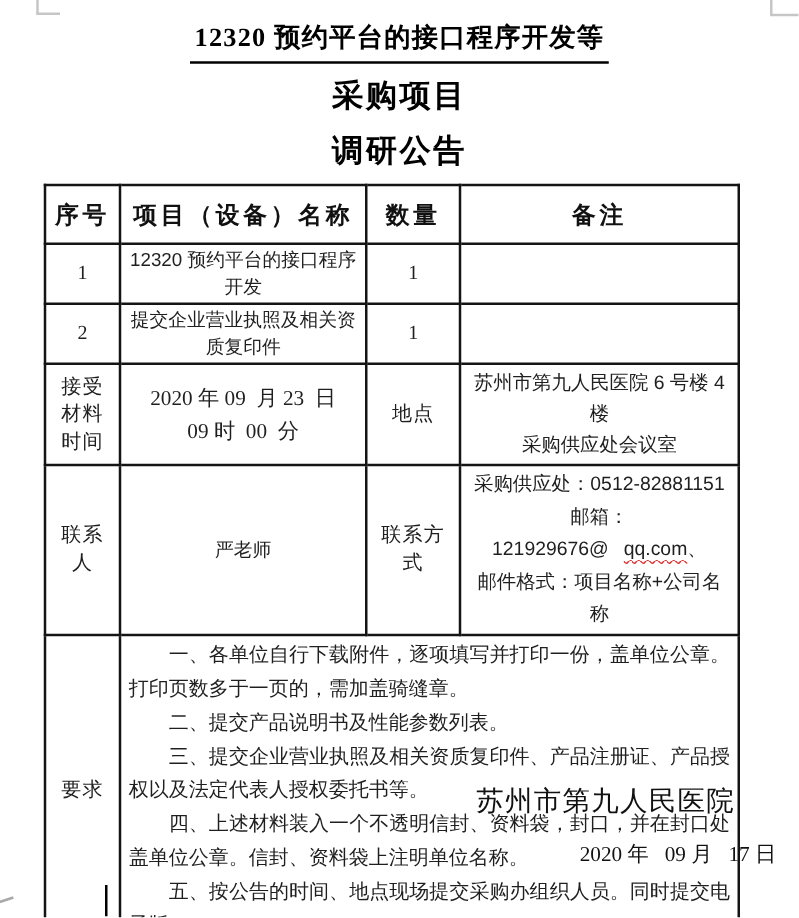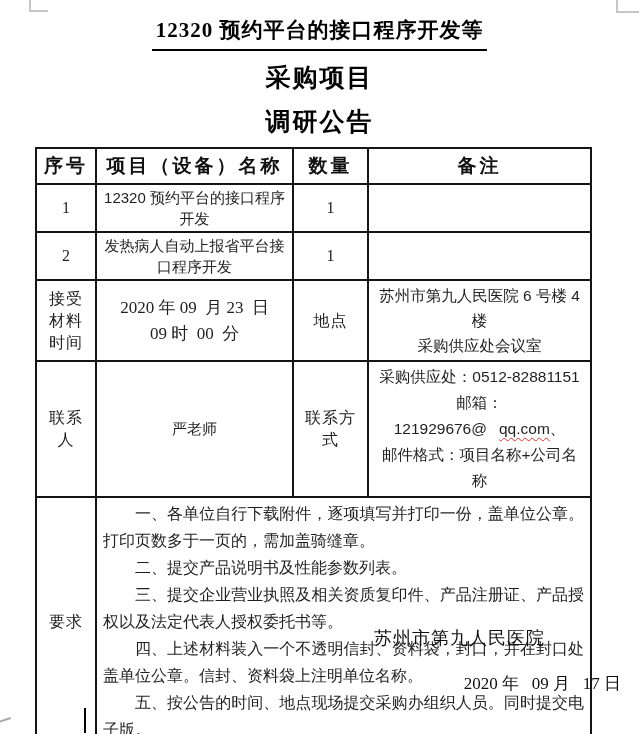--- a/index.html
+++ b/index.html
@@ -22,21 +22,21 @@
   .title-block{position:absolute;top:12px;left:0;width:639px;text-align:center;
     font-family:"Liberation Serif","DejaVu Serif",serif;color:#000;}
   .title-line1{font-size:21px;font-weight:bold;line-height:36px;display:inline-block;
     border-bottom:2px solid #000;padding:0 4px 1px 4px;letter-spacing:1px;}
   .title-line2,.title-line3{font-size:25px;font-weight:bold;line-height:34px;margin-top:10px;letter-spacing:2px;}
   
   table.main{position:absolute;left:35px;top:147px;width:555px;
     border-collapse:collapse;table-layout:fixed;}
   table.main td,table.main th{border:2px solid #141414;padding:2px 6px;
     text-align:center;vertical-align:middle;overflow:hidden;}
-  tr.hdr{height:36px;}
+  tr.hdr{height:47px;}
   tr.r1,tr.r2{height:41px;}
   tr.r3{height:69px;}
   tr.r4{height:83px;}
   tr.r5{height:194px;}
   th.hcell{font-family:"Liberation Serif","DejaVu Serif",serif;
     font-size:19px;font-weight:bold;letter-spacing:3px;color:#111;}
   td.num{font-family:"Liberation Serif","DejaVu Serif",serif;font-size:16px;}
   td.pname{font-size:15px;line-height:21px;}
   td.lbl{font-size:16px;letter-spacing:1px;line-height:22px;}
   td.timeval{font-family:"Liberation Serif","DejaVu Serif",serif;
@@ -44,22 +44,22 @@
   td.placeval{font-size:15.5px;line-height:25px;white-space:pre-line;}
   td.contactval{font-size:15px;}
   td.methodval{font-size:15.5px;line-height:26px;text-align:center;}
   td.reqcell{vertical-align:top;text-align:left;padding:8px 10px 8px 8px;}
   td.reqlbl{vertical-align:top;padding-top:26px;}
   .req-p{margin:0;font-size:16px;line-height:27px;text-indent:2em;text-align:justify;}
   .squiggle{text-decoration:underline;text-decoration-style:wavy;
     text-decoration-color:#e03131;text-decoration-thickness:1px;text-underline-offset:3px;margin-left:12px;}
   
   .footer-org{position:absolute;top:626px;left:0;width:639px;text-align:right;
-    padding-right:94px;box-sizing:border-box;
-    font-family:"Liberation Serif","DejaVu Serif",serif;font-size:18px;letter-spacing:1px;color:#111;}
+    padding-right:51px;box-sizing:border-box;
+    font-family:"Liberation Serif","DejaVu Serif",serif;font-size:22px;letter-spacing:1px;color:#111;}
   .footer-date{position:absolute;top:672px;left:0;width:639px;text-align:right;
     padding-right:18px;box-sizing:border-box;white-space:pre-wrap;
     font-family:"Liberation Serif","DejaVu Serif",serif;font-size:17px;color:#111;}
   #text-cursor{position:absolute;left:84px;top:708px;width:2px;height:25px;background:#000;}
 </style>
 </head>
 <body>
 
 <div id="document-page">
 
@@ -90,21 +90,21 @@
       <th class="hcell">备注</th>
     </tr>
     <tr class="r1">
       <td class="num">1</td>
       <td class="pname">12320 预约平台的接口程序开发</td>
       <td class="num">1</td>
       <td></td>
     </tr>
     <tr class="r2">
       <td class="num">2</td>
-      <td class="pname">发热病人自动上报省平台接口程序开发</td>
+      <td class="pname">提交企业营业执照及相关资质复印件</td>
       <td class="num">1</td>
       <td></td>
     </tr>
     <tr class="r3">
       <td class="lbl">接受材料时间</td>
       <td class="timeval">2020 年 09  月 23  日
 09 时  00  分</td>
       <td class="lbl">地点</td>
       <td class="placeval">苏州市第九人民医院 6 号楼 4 楼
 采购供应处会议室</td>

